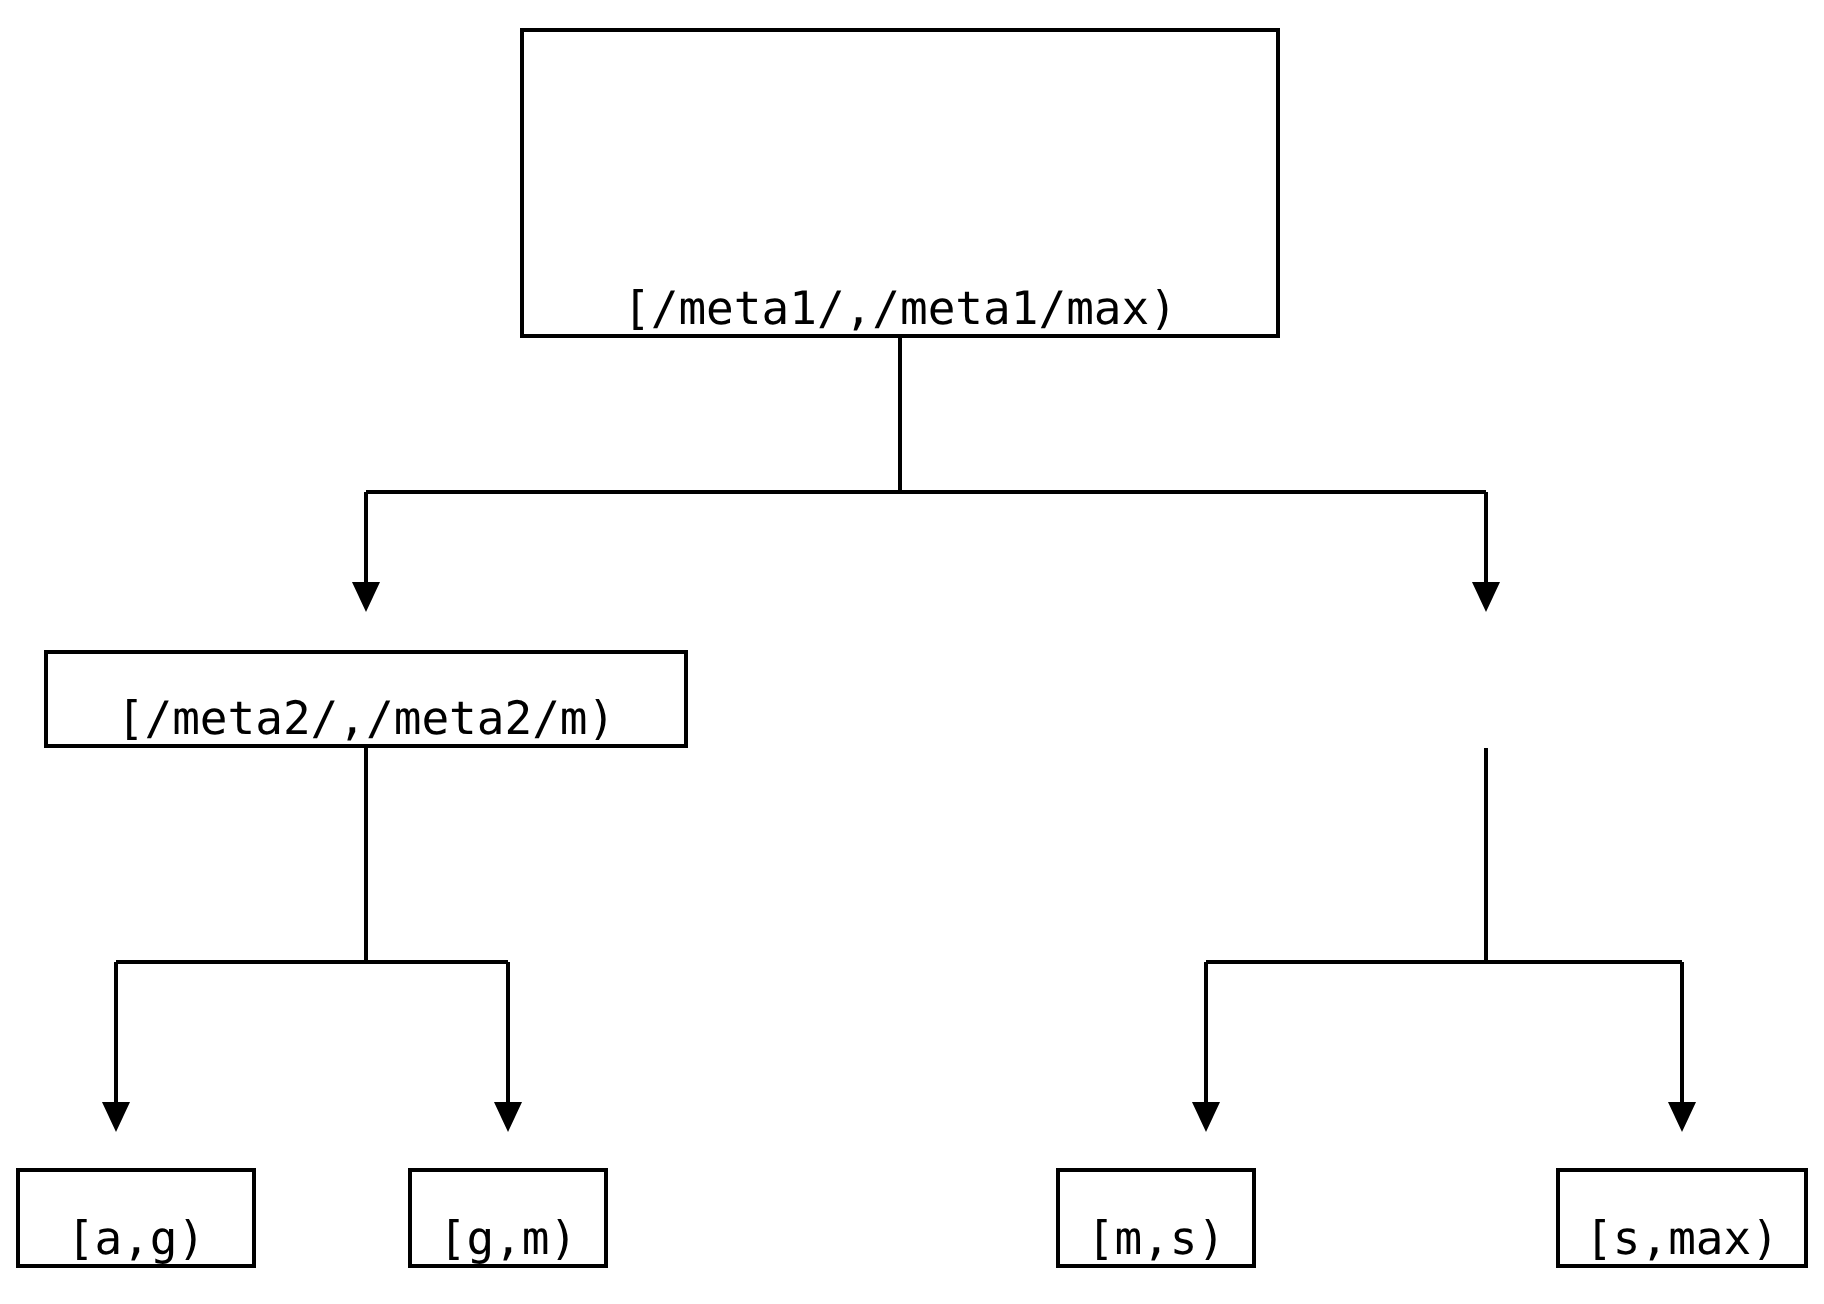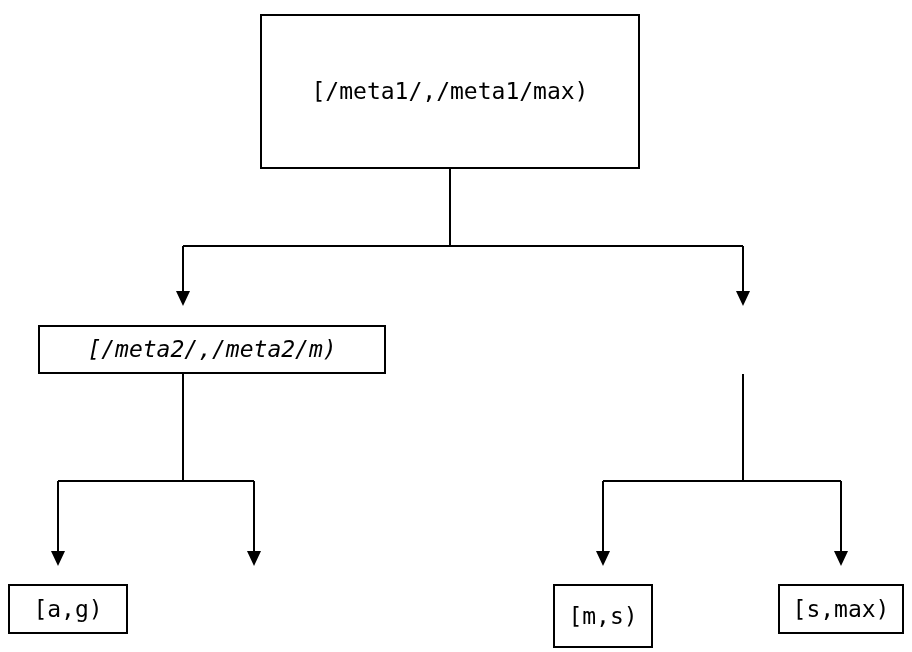--- a/index.html
+++ b/index.html
@@ -34,33 +34,33 @@
   .edges polygon {
     fill: var(--line-color, #000000);
     stroke: none;
   }
   .node {
     position: absolute;
     box-sizing: border-box;
     border: 2px solid var(--line-color, #000000);
     background: var(--bg-color, #ffffff);
     display: flex;
-    align-items: center;
+    align-items: flex-end;
     justify-content: center;
     font-size: 23px;
     line-height: 1;
     color: var(--line-color, #000000);
     white-space: nowrap;
   }
   .n-root  { left: 260px; top: 14px;  width: 380px; height: 155px; }
-  .n-bl    { left: 38px;  top: 325px; width: 348px; height: 49px; font-style: italic; }
+  .n-bl    { left: 22px;  top: 325px; width: 322px; height: 49px; }
   .n-br    { left: 583px; top: 325px; width: 320px; height: 49px; }
   .n-ag    { left: 8px;   top: 584px; width: 120px; height: 50px; }
   .n-gm    { left: 204px; top: 584px; width: 100px; height: 50px; }
-  .n-ms    { left: 553px; top: 584px; width: 100px; height: 64px; }
+  .n-ms    { left: 528px; top: 584px; width: 100px; height: 50px; }
   .n-smax  { left: 778px; top: 584px; width: 126px; height: 50px; }
 </style>
 </head>
 <body>
 
 <div class="canvas">
 
   <svg class="edges" viewBox="0 0 912 652" aria-hidden="true">
 
     <path d="M450 169 V246 M183 246 H743 M183 246 V291 M743 246 V291"></path>
@@ -82,20 +82,23 @@
 
   <div class="node n-bl">
     <span>[/meta2/,/meta2/m)</span>
   </div>
 
 
   <div class="node n-ag">
     <span>[a,g)</span>
   </div>
 
+  <div class="node n-gm">
+    <span>[g,m)</span>
+  </div>
 
   <div class="node n-ms">
     <span>[m,s)</span>
   </div>
 
   <div class="node n-smax">
     <span>[s,max)</span>
   </div>
 
 </div>

